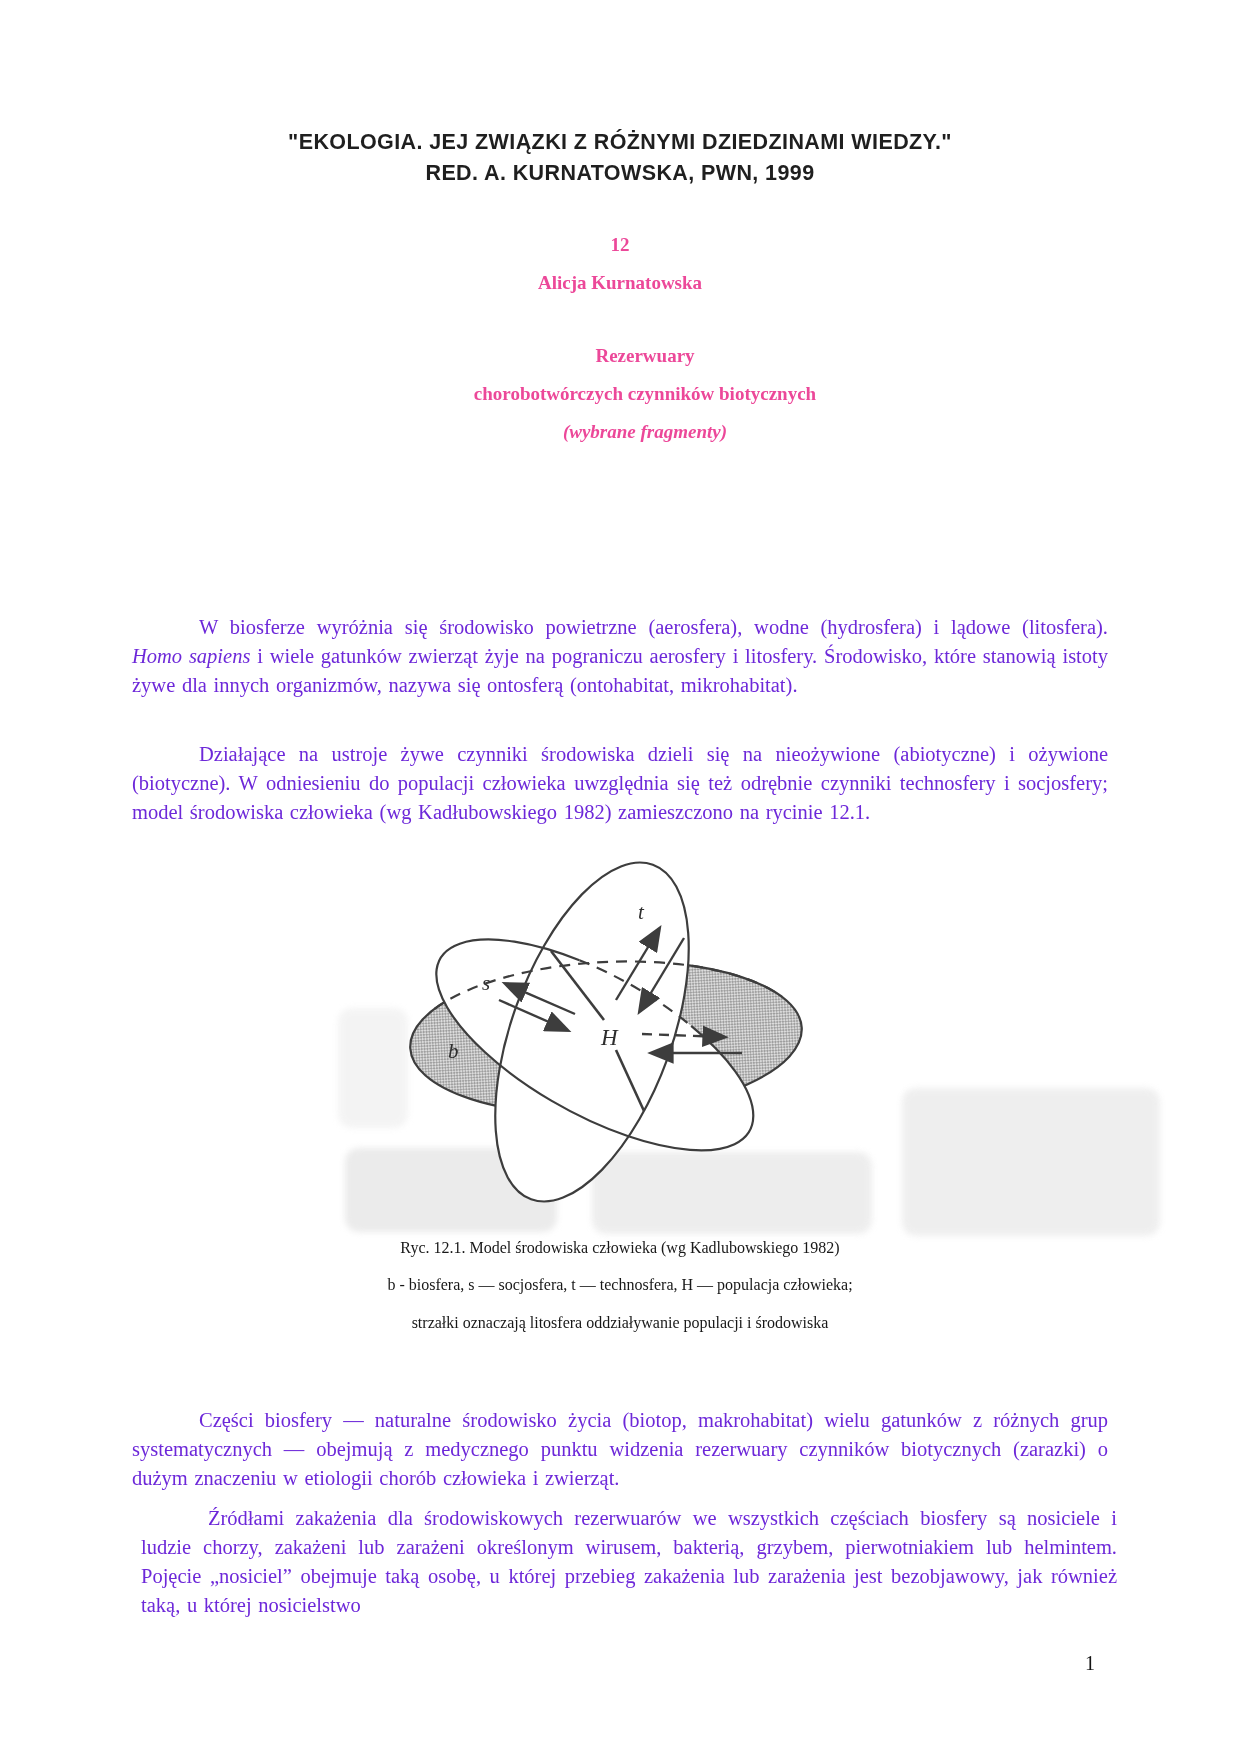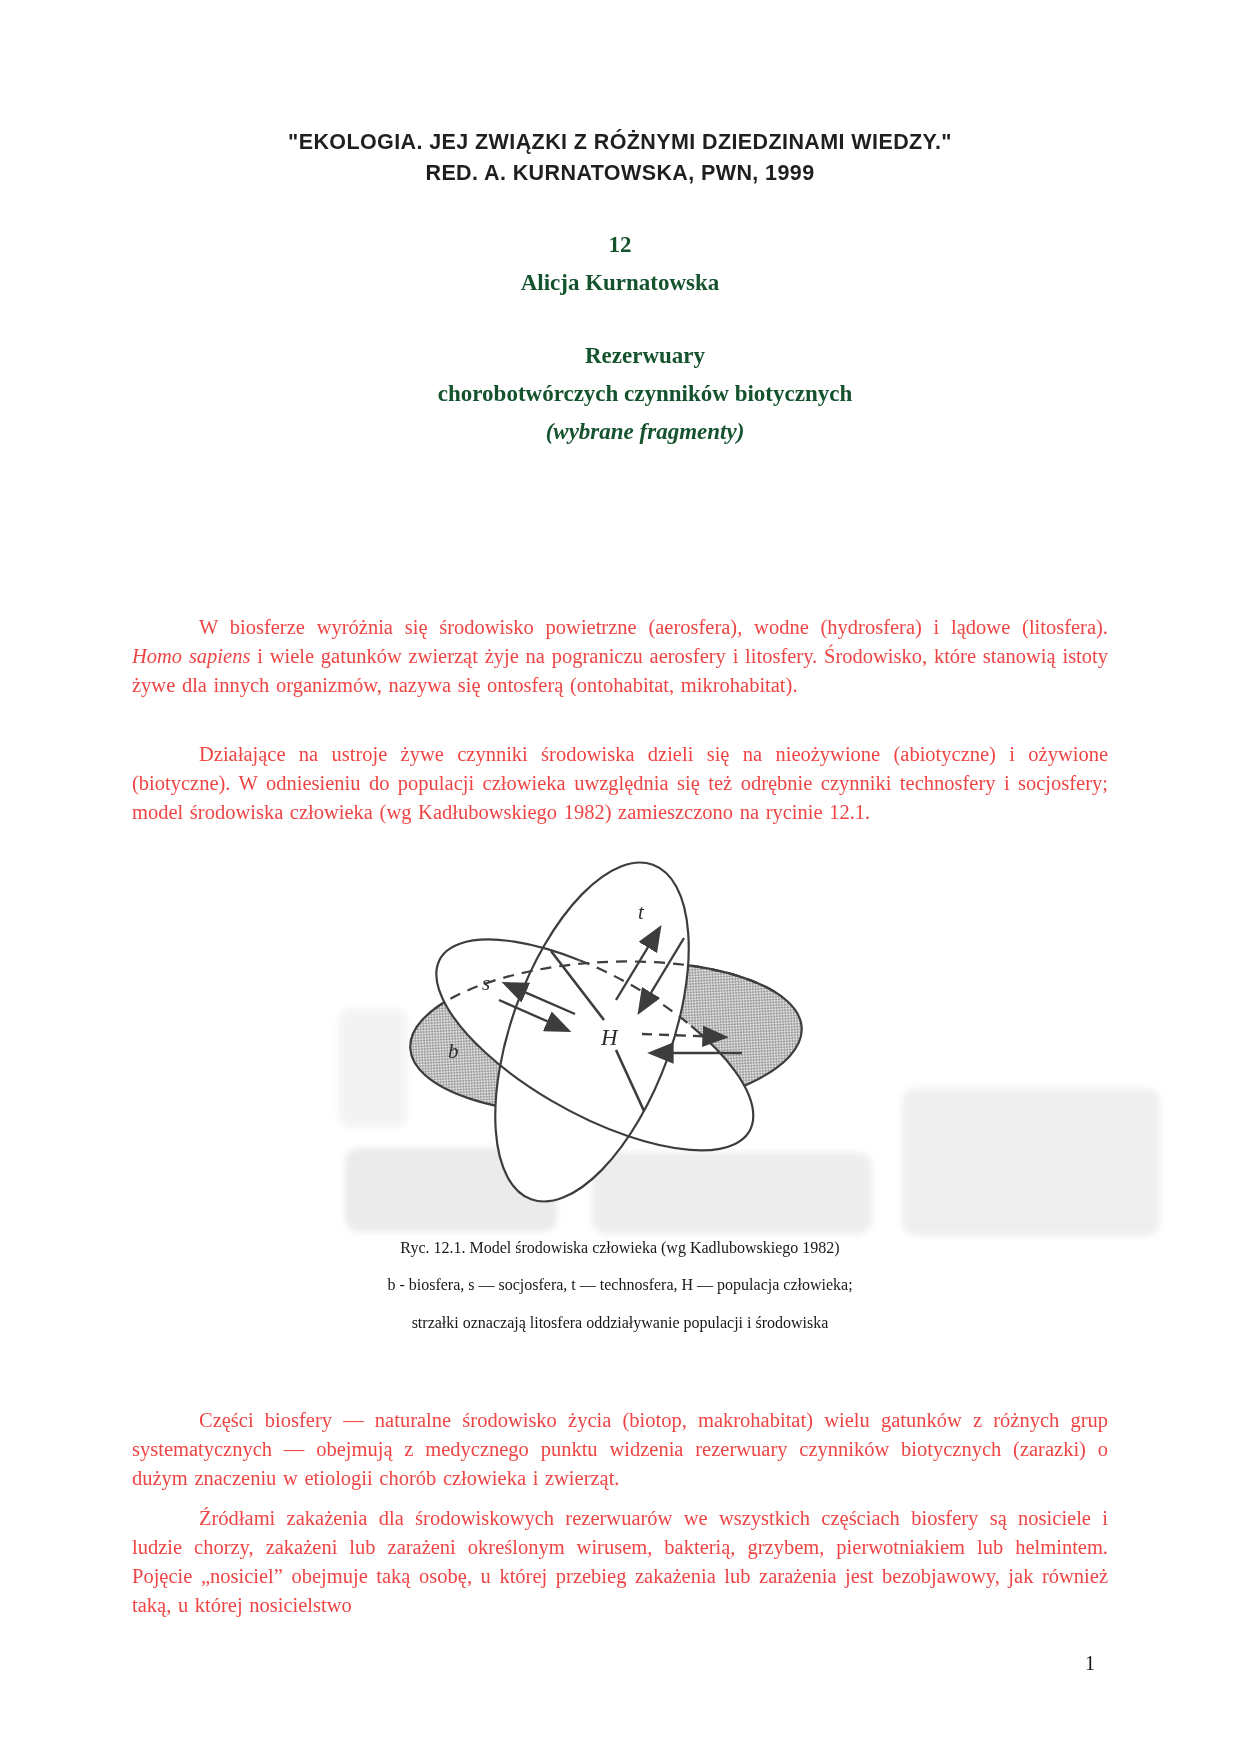--- a/index.html
+++ b/index.html
@@ -8,31 +8,31 @@
     background:#ffffff; overflow:hidden;
     font-family:"Liberation Serif", serif; color:#141414;
   }
   .abs { position:absolute; }
   .center { left:0; width:1240px; text-align:center; }
   .doc-header {
     top:127px; font-family:"Liberation Sans", sans-serif;
     font-weight:700; font-size:21.5px; line-height:31px;
     letter-spacing:0.4px; color:#1f1f1f;
   }
-  .heading-block { font-weight:700; font-size:23px; line-height:38px; color:#14532d; }
+  .heading-block { font-weight:700; font-size:19px; line-height:38px; color:#ec4899; }
   .chap-num   { top:226px; }
   .author     { top:264px; }
   .title-blk  { top:337px;margin-left:25px; }
   .title-ital { font-style:italic; }
   .body-par {
     left:132px; width:976px; font-size:20.5px; line-height:29px;
-    text-align:justify; word-spacing:1.5px; color:#ef4444;
+    text-align:justify; word-spacing:1.5px; color:#6d28d9;
   }
   .body-par .ind { display:inline-block; width:67px; }
-  .p1 { top:592px; } .p2 { top:719px; } .p3 { top:1385px; } .p4 { top:1483px; }
+  .p1 { top:592px; } .p2 { top:719px; } .p3 { top:1385px; } .p4 { top:1483px;margin-left:9px; }
   .ital { font-style:italic; }
   .fig-caption { font-size:16px; line-height:37.4px; color:#181818; }
   .cap { top:1229px; }
   .figure-svg { left:330px; top:848px; }
   .pagenum { left:1060px; top:1652px; width:60px; text-align:center; font-size:20px; }
   .smudge { background:#ebebeb; border-radius:14px; filter:blur(3px); }
   .sm1 { left:345px;  top:1148px; width:212px; height:84px; }
   .sm2 { left:592px;  top:1152px; width:280px; height:82px; opacity:.85; }
   .sm3 { left:902px;  top:1088px; width:258px; height:148px; opacity:.8; }
   .sm4 { left:338px;  top:1008px; width:70px;  height:120px; opacity:.55; }

